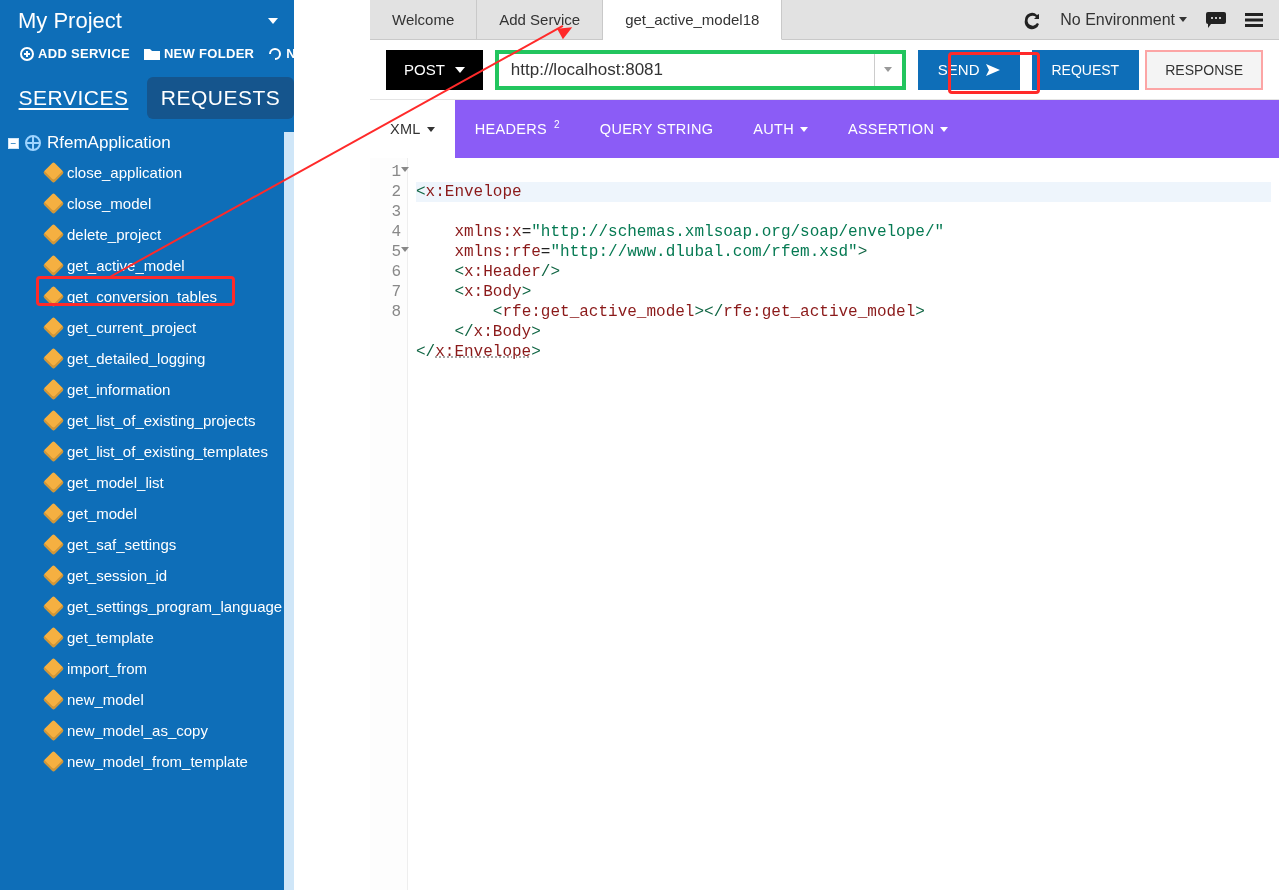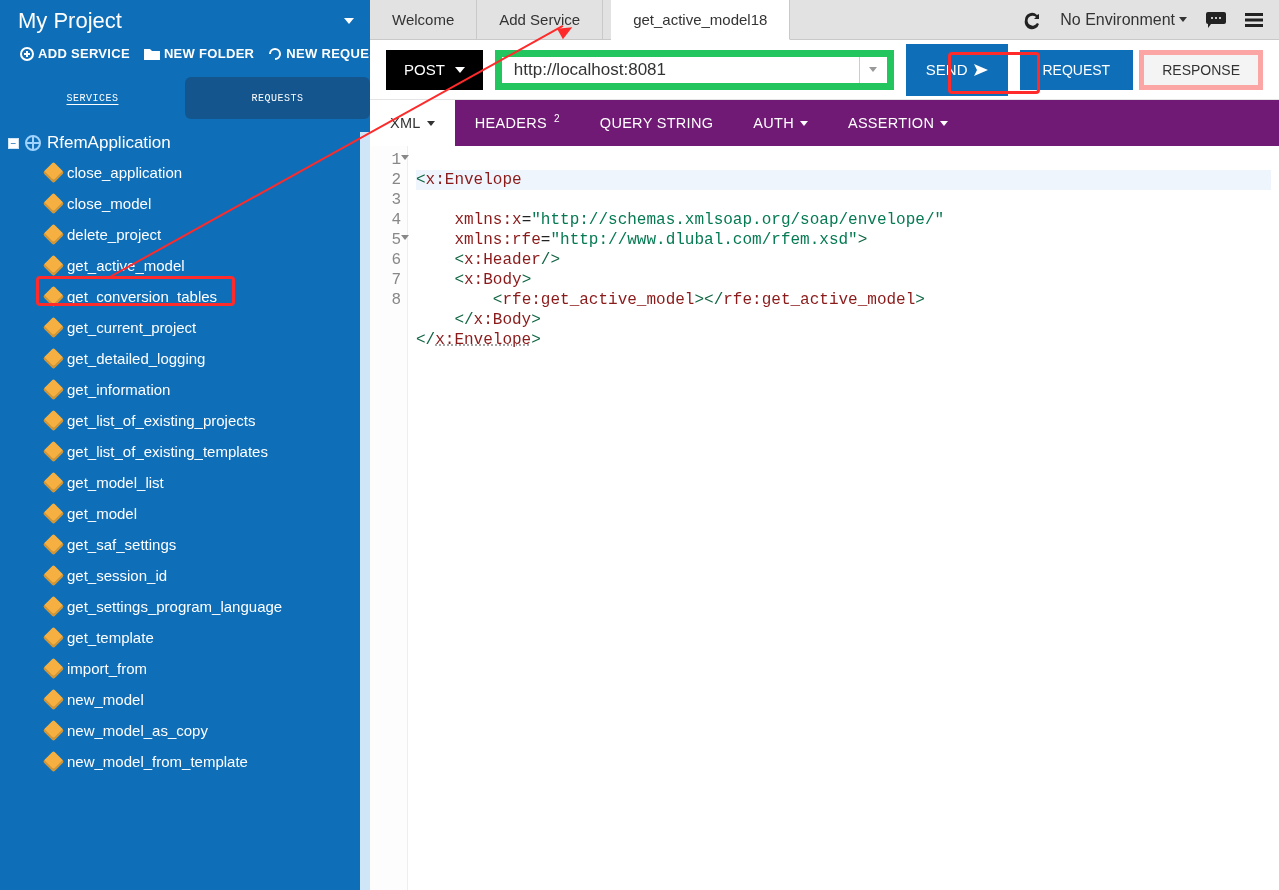--- a/index.html
+++ b/index.html
@@ -10,21 +10,21 @@
     overflow: hidden;
     width: 1279px;
     height: 890px;
     position: relative;
   }
 
   
   .sidebar {
     position: absolute;
     left: 0; top: 0;
-    width: 370px;
+    width: 294px;
     height: 100%;
     background: #0e6eb8;
     color: #fff;
     display: flex;
     flex-direction: column;
   }
   .sidebar-header {
     padding: 8px 16px 4px 18px;
     display: flex;
     align-items: center;
@@ -58,24 +58,23 @@
   }
   .sidebar-tabs {
     display: flex;
     height: 42px;
   }
   .sidebar-tab {
     flex: 1;
     display: flex;
     align-items: center;
     justify-content: center;
-    font-size: 10px;
+    font-size: 21px;
     letter-spacing: .5px;
     cursor: pointer;
-    font-family: Liberation Mono, monospace;
   }
   .sidebar-tab.active {
     background: #0e6eb8;
     text-decoration: underline;
     text-underline-offset: 3px;
   }
   .sidebar-tab.inactive {
     background: #15558d;
     border-radius: 6px;
   }
@@ -158,21 +157,20 @@
     align-items: center;
     font-size: 15px;
     color: #333;
     border-right: 1px solid #c9c9c9;
     cursor: pointer;
   }
   .top-tab.active {
     background: #fff;
     border-bottom: 1px solid #fff;
     margin-bottom: -1px;
-    margin-left: 8px;
   }
   .topbar-spacer { flex: 1; }
   .topbar-right {
     display: flex;
     align-items: center;
     gap: 18px;
     padding: 0 16px;
     color: #333;
   }
   .env-select {
@@ -206,21 +204,21 @@
     display: flex;
     align-items: center;
     gap: 10px;
     font-size: 15px;
     cursor: pointer;
   }
   .url-field-wrap {
     flex: 1;
     display: flex;
     align-items: flex-start;
-    border: 7px solid #22c55e;
+    border: 4px solid #22c55e;
     height: 40px;
     background: #fff;
   }
   .url-field {
     flex: 1;
     border: none;
     outline: none;
     height: 100%;
     padding: 0 12px;
     font-size: 17px;
@@ -232,47 +230,47 @@
     border-left: 1px solid #ccc;
     display: flex;
     align-items: center;
     justify-content: center;
     cursor: pointer;
     color: #888;
   }
   .send-btn {
     background: #0e6eb8;
     color: #fff;
-    height: 52px;
+    height: 40px;
     padding: 0 20px;
     display: flex;
     align-items: center;
     gap: 6px;
     font-size: 15px;
     cursor: pointer;
   }
   .rr-tabs {
     display: flex;
     gap: 6px;
   }
   .rr-tab {
     height: 40px;
     padding: 0 18px;
     display: flex;
     align-items: center;
     font-size: 14px;
     cursor: pointer;
-    border: 5px solid #fca5a5;
+    border: 2px solid #fca5a5;
   }
   .rr-tab.active { background: #0e6eb8; color: #fff; border-color: #0e6eb8;}
   .rr-tab.inactive { background: #f4f4f4; color: #333; }
 
   .req-tabs {
-    height: 46px;
-    background: #701a75;
+    height: 58px;
+    background: #8b5cf6;
     color: #fff;
     display: flex;
     align-items: center;
   }
   .req-tab {
     padding: 0 20px;
     height: 100%;
     display: flex;
     align-items: center;
     gap: 6px;

